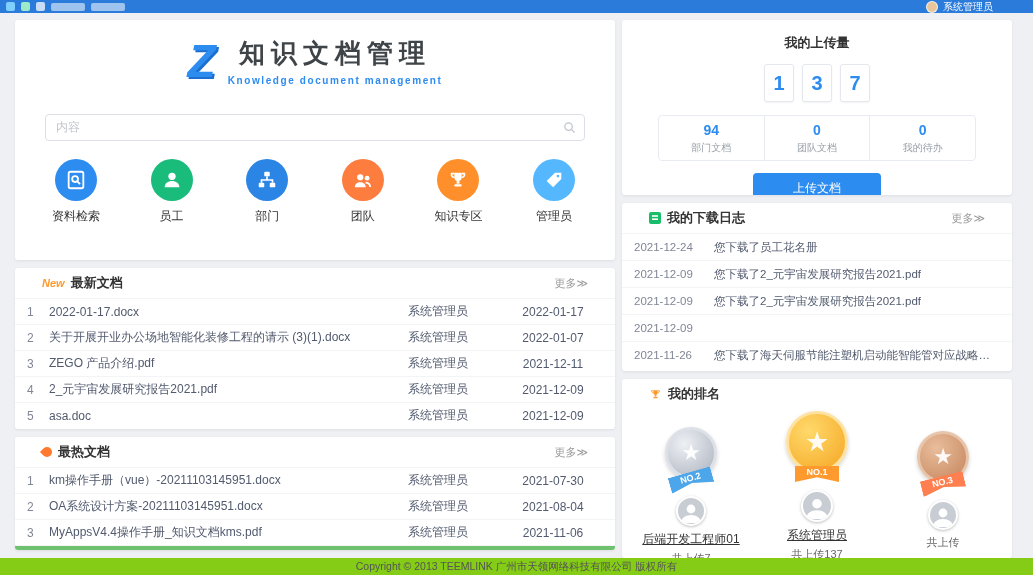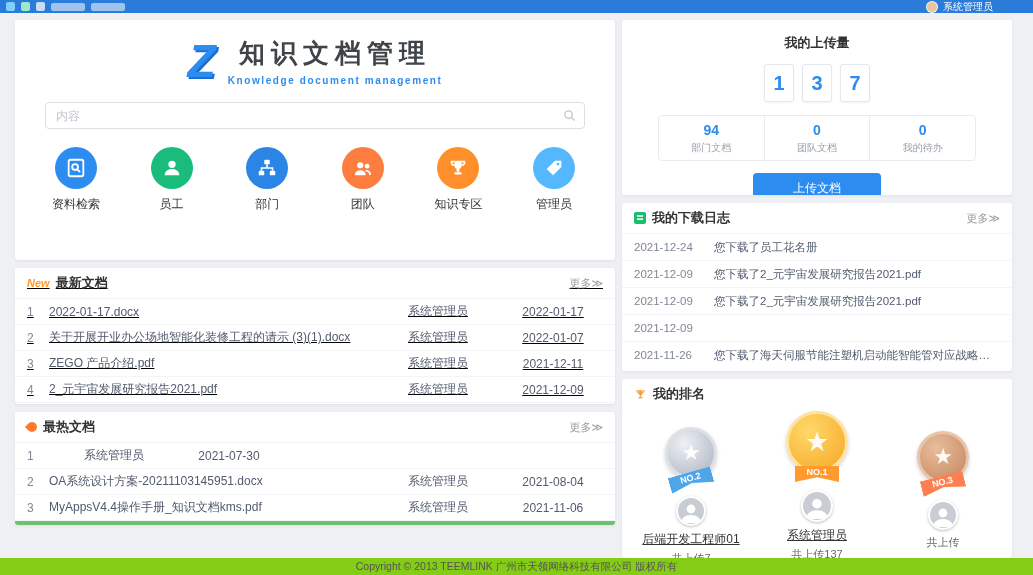--- a/index.html
+++ b/index.html
@@ -22,46 +22,46 @@
   .panel { background:#fff; border-radius:3px; box-shadow:0 1px 3px rgba(0,0,0,.07); overflow:hidden; }
 
   
   .hero { height:240px; }
   .logo-row { display:flex; justify-content:center; align-items:center; padding-top:16px; }
   .logo-z { font-size:46px; font-weight:bold; font-style:italic; color:#2d8cf0; margin-right:12px;
             text-shadow:2px 2px 0 #1b6fd0; line-height:1; }
   .title-block { text-align:center; }
   .title { font-size:26px; font-weight:bold; color:#3f4448; letter-spacing:6px; }
   .subtitle { font-size:10px; color:#2d8cf0; letter-spacing:1.6px; margin-top:4px;font-weight:bold; }
-  .search-wrap { margin:16px 30px 0; position:relative; }
+  .search-wrap { margin:28px 30px 0; position:relative;font-family:Liberation Mono, monospace; }
   .search-wrap input { width:100%; height:27px; border:1px solid #dcdfe6; border-radius:4px;
                        padding:0 30px 0 10px; font-size:12px; color:#333; outline:none;
                        font-family:inherit; }
   .search-wrap input::placeholder { color:#c0c4cc; }
   .search-glyph { position:absolute; right:8px; top:6px; }
   .quick-row { display:flex; justify-content:space-between; padding:18px 28px 0; }
   .quick { width:66px; text-align:center; cursor:pointer; }
   .quick-circle { width:42px; height:42px; border-radius:50%; margin:0 auto;
                   display:flex; align-items:center; justify-content:center; }
   .bg-blue   { background:#2d8cf0; } .bg-green  { background:#1abc7b; }
   .bg-blue2  { background:#2b85e4; } .bg-orange { background:#fd7d3f; }
   .bg-orange2{ background:#ff8f2a; } .bg-lblue  { background:#55b8ff; }
   .quick-label { font-size:12px; color:#333; margin-top:7px; }
 
   
-  .sec-head { height:30px; display:flex; align-items:center; padding:0 12px; }
+  .sec-head { height:30px; display:flex; align-items:center; padding:0 27px; }
   .sec-title { font-size:13px; font-weight:bold; color:#333; margin-left:6px; }
   .more { margin-left:auto; font-size:11px; color:#999; cursor:pointer; }
   .new-icon { color:#ff9a2e; font-style:italic; font-weight:bold; font-size:11px; }
   .flame-icon { width:10px; height:10px; background:#ff7a2f; border-radius:0 50% 50% 50%;
                 transform:rotate(-45deg); display:inline-block; }
   .trophy-wrap, .log-wrap { display:inline-flex; }
 
   
-  .latest { height:136px;text-decoration:underline; }
+  .latest { height:161px; }
   .hot { height:113px; }
   .trow { height:26px; display:flex; align-items:center; font-size:12px; color:#515a6e;
           border-top:1px solid #f3f4f6; padding:0 12px; cursor:pointer; }
   .t-idx { width:22px; color:#808695; }
   .t-name { flex:1; overflow:hidden; white-space:nowrap; text-overflow:ellipsis; padding-right:8px; }
   .t-owner { width:130px; text-align:center; }
   .t-date { width:100px; text-align:center; }
   .trow.highlight { background:#6fc16f; color:#fff; }
 
   
@@ -262,20 +262,21 @@
     </div>
 
     <div class="panel hot">
       <div class="sec-head">
         <span class="flame-icon"></span>
         <span class="sec-title">最热文档</span>
         <span class="more">更多≫</span>
       </div>
       <div class="trow">
         <span class="t-idx">1</span>
+        <span class="t-name">km操作手册（vue）-20211103145951.docx</span>
         <span class="t-owner">系统管理员</span>
         <span class="t-date">2021-07-30</span>
       </div>
       <div class="trow">
         <span class="t-idx">2</span>
         <span class="t-name">OA系统设计方案-20211103145951.docx</span>
         <span class="t-owner">系统管理员</span>
         <span class="t-date">2021-08-04</span>
       </div>
       <div class="trow">

